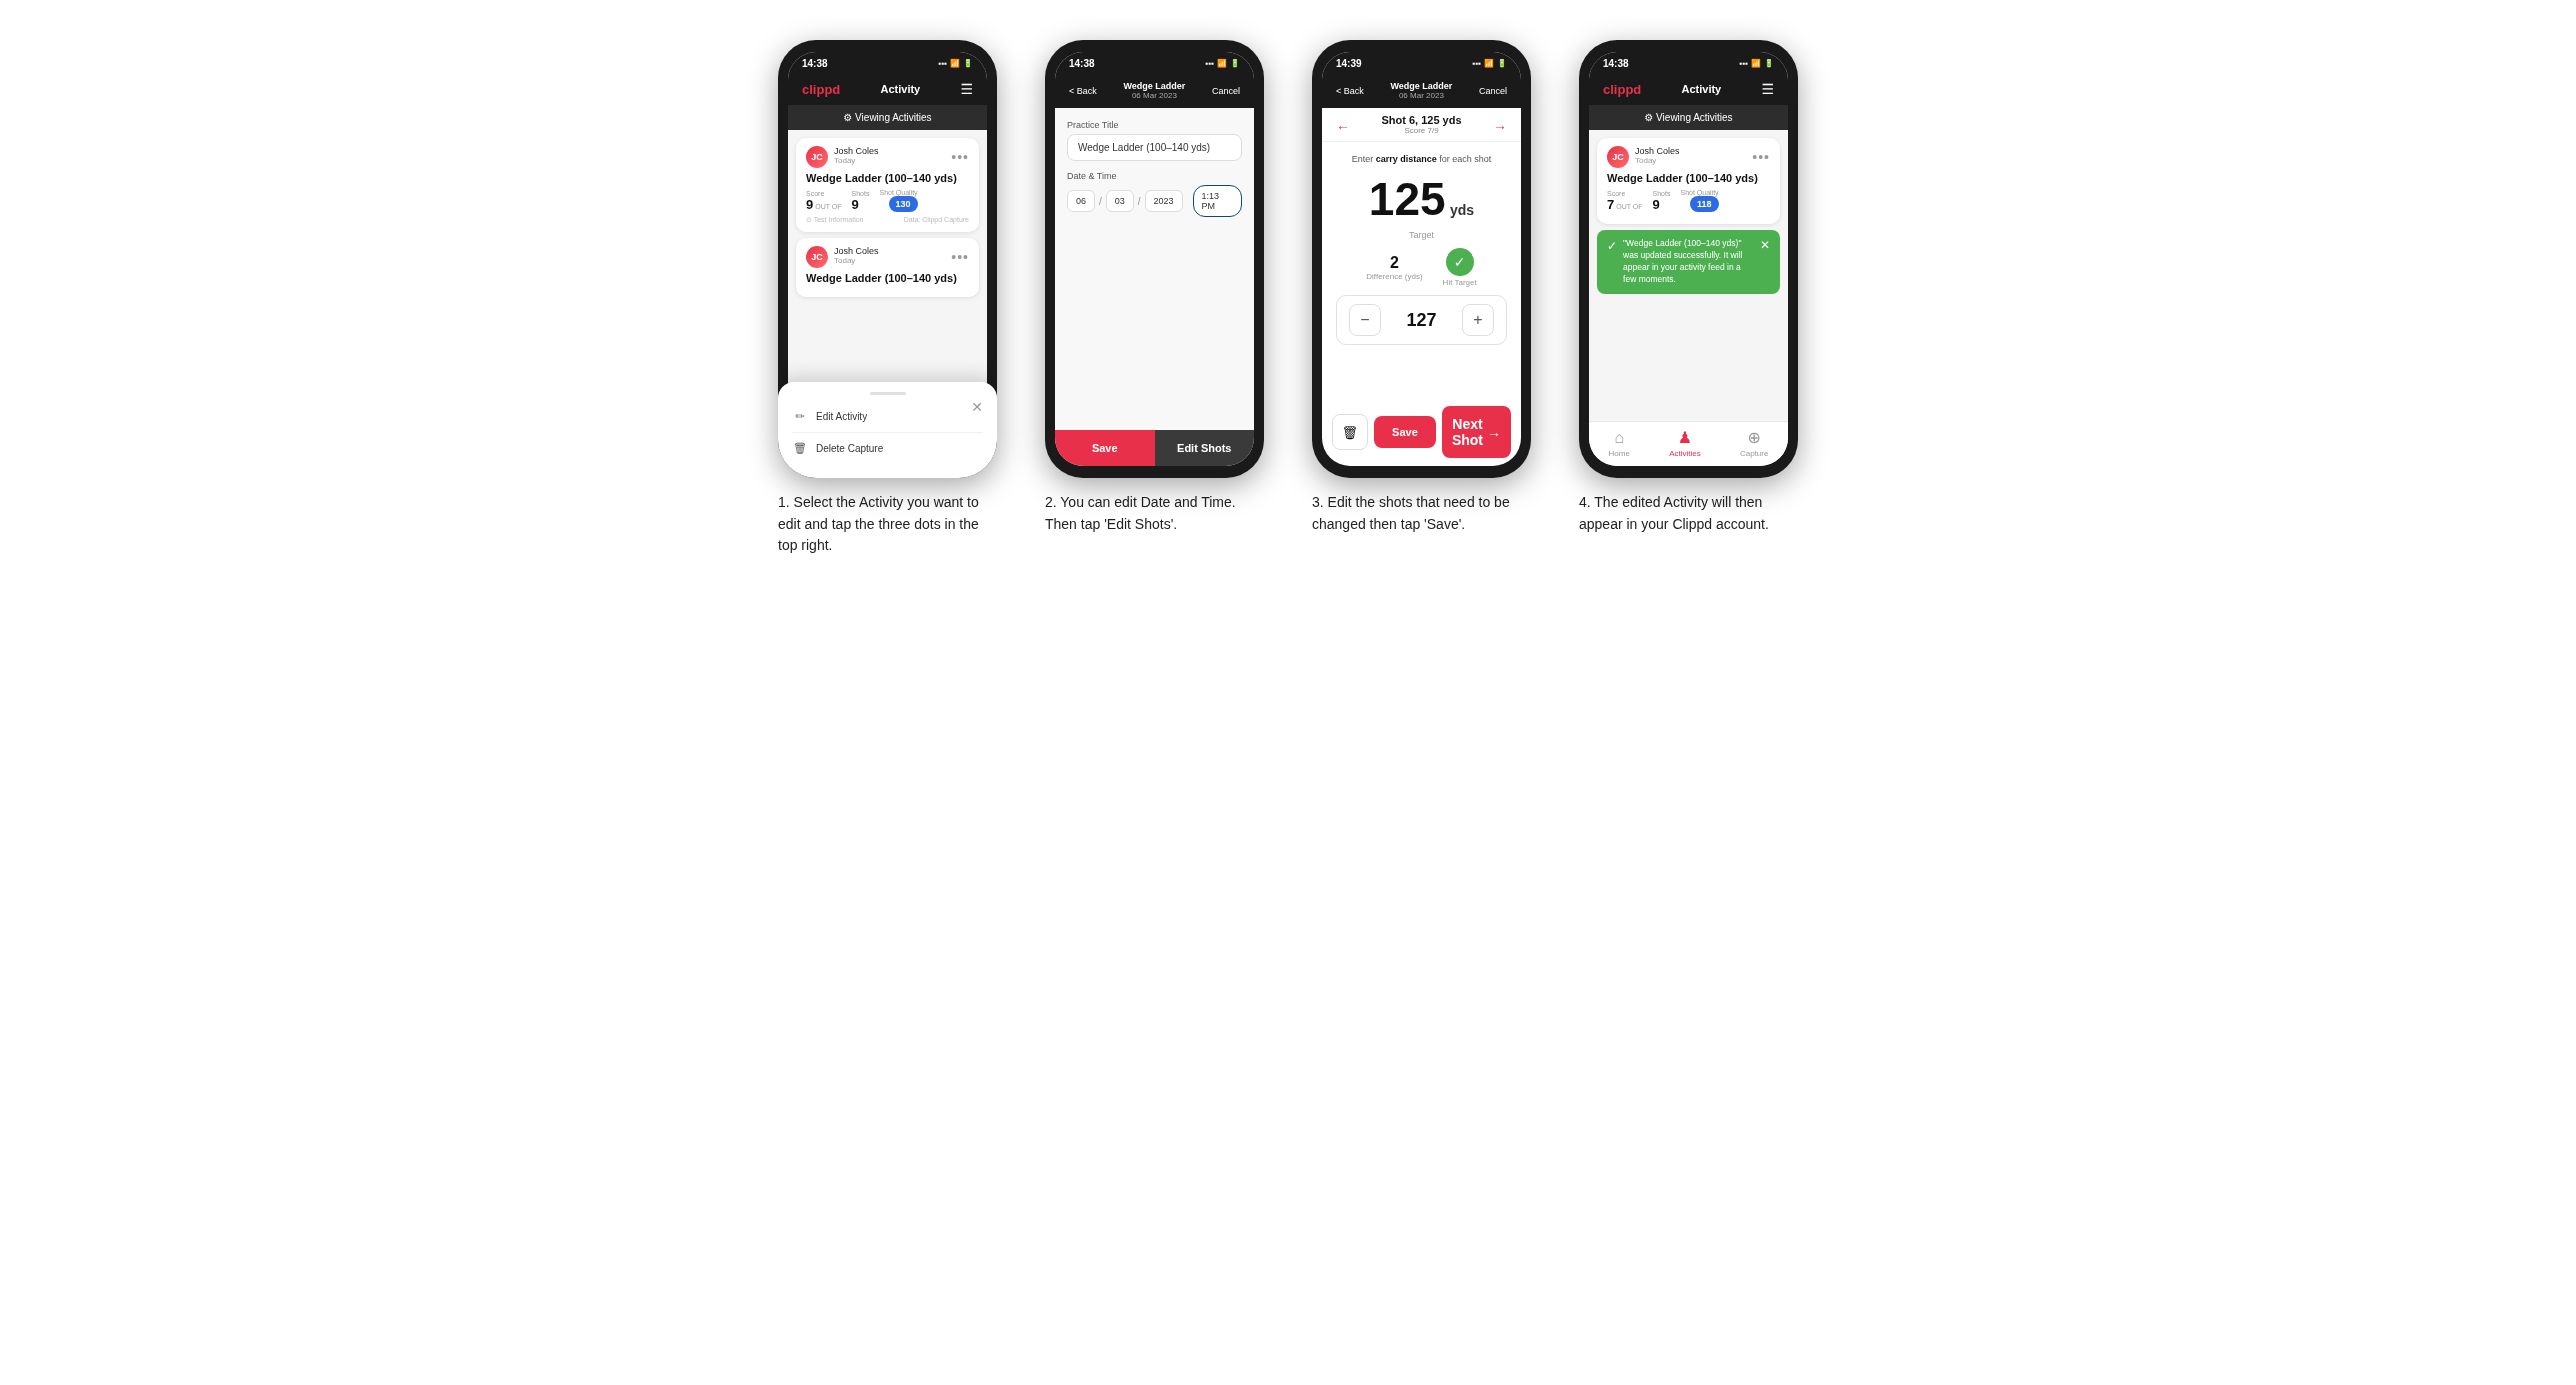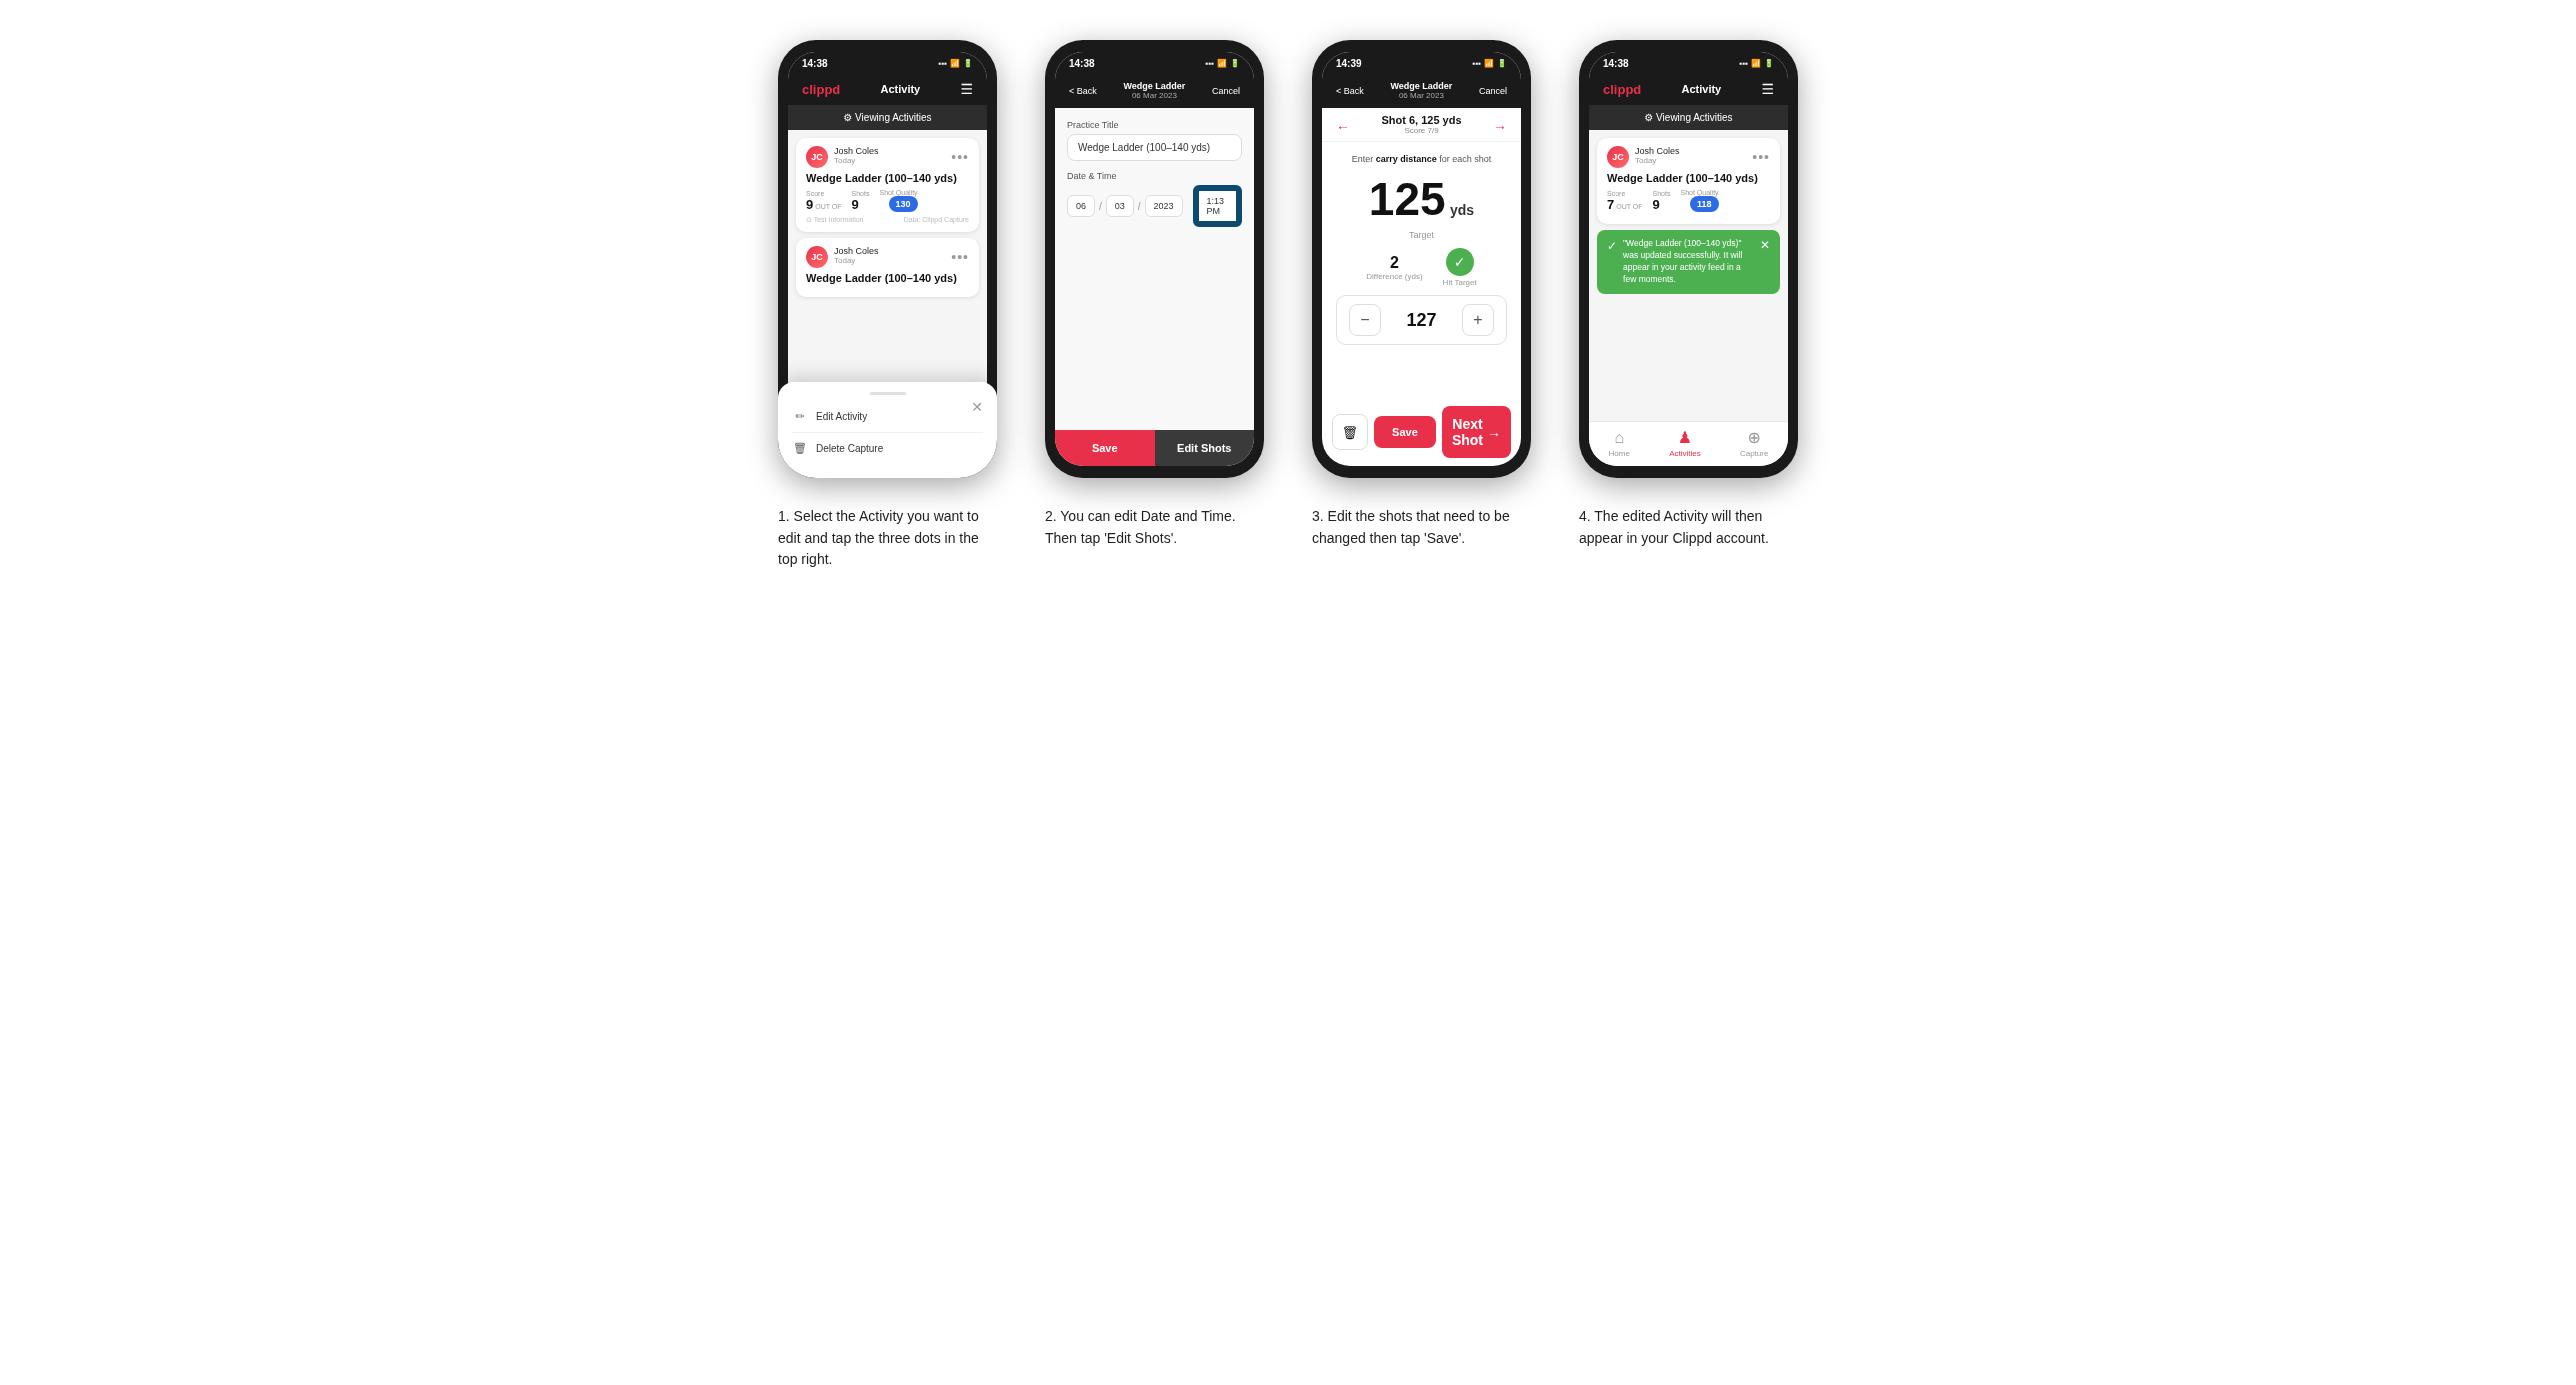--- a/index.html
+++ b/index.html
@@ -173,21 +173,21 @@
       width: 100%; background: white; border: 1px solid #ddd; border-radius: 8px;
       padding: 7px 10px; font-size: 10px; color: #333;
     }
     .form-row { display: flex; gap: 4px; align-items: center; }
     .date-segment {
       background: white; border: 1px solid #ddd; border-radius: 6px;
       padding: 5px 6px; font-size: 9px; color: #333; text-align: center; min-width: 28px;
     }
     .date-slash { font-size: 10px; color: #999; }
     .time-input {
-      background: white; border: 6px solid #0c4a6e; border-radius: 6px;
+      background: white; border: 1px solid #0c4a6e; border-radius: 12px;
       padding: 5px 8px; font-size: 9px; color: #333; margin-left: 6px;
     }
 
     .phone2-footer {
       display: flex; gap: 0; flex-shrink: 0;
     }
     .btn-save {
       flex: 1; background: #e8304a; color: white; font-size: 11px; font-weight: 700;
       padding: 12px; border: none; text-align: center; cursor: pointer;
     }
@@ -329,21 +329,21 @@
     }
     .nav-item-4 {
       display: flex; flex-direction: column; align-items: center; gap: 2px;
       font-size: 8px; color: #999; cursor: pointer;
     }
     .nav-item-4.active { color: #e8304a; }
     .nav-item-icon { font-size: 16px; }
 
     
     .caption {
-      margin-top: 28px;
+      margin-top: 14px;
       font-size: 14px;
       color: #222;
       line-height: 1.55;
       text-align: left;
       width: 219px;
     }
 
     
     .golf-svg { width: 60px; height: 60px; }
   </style>

